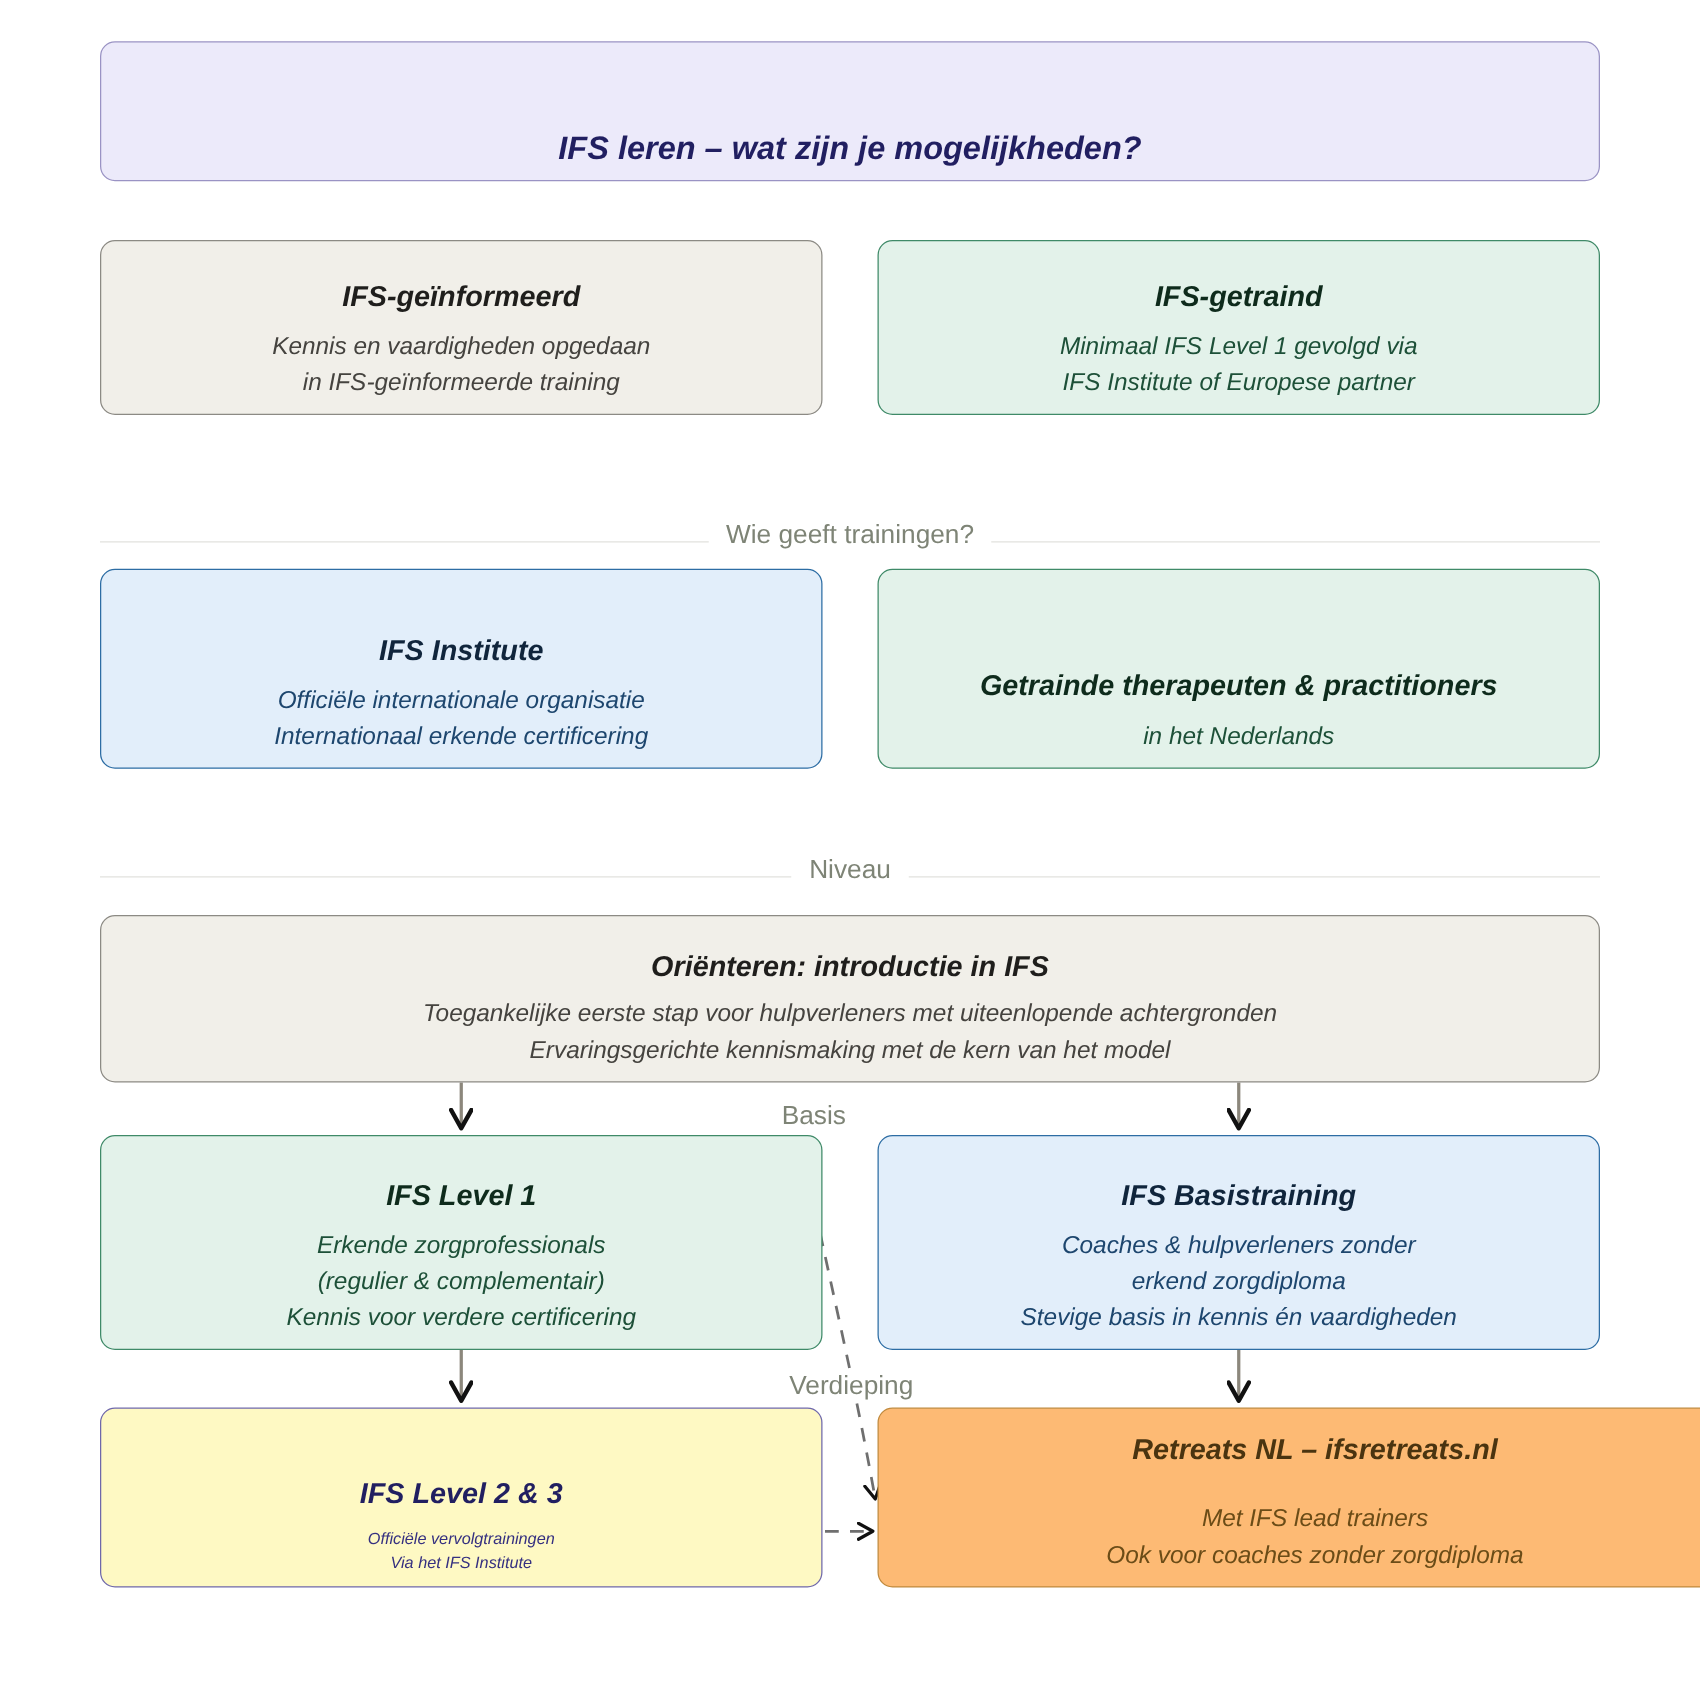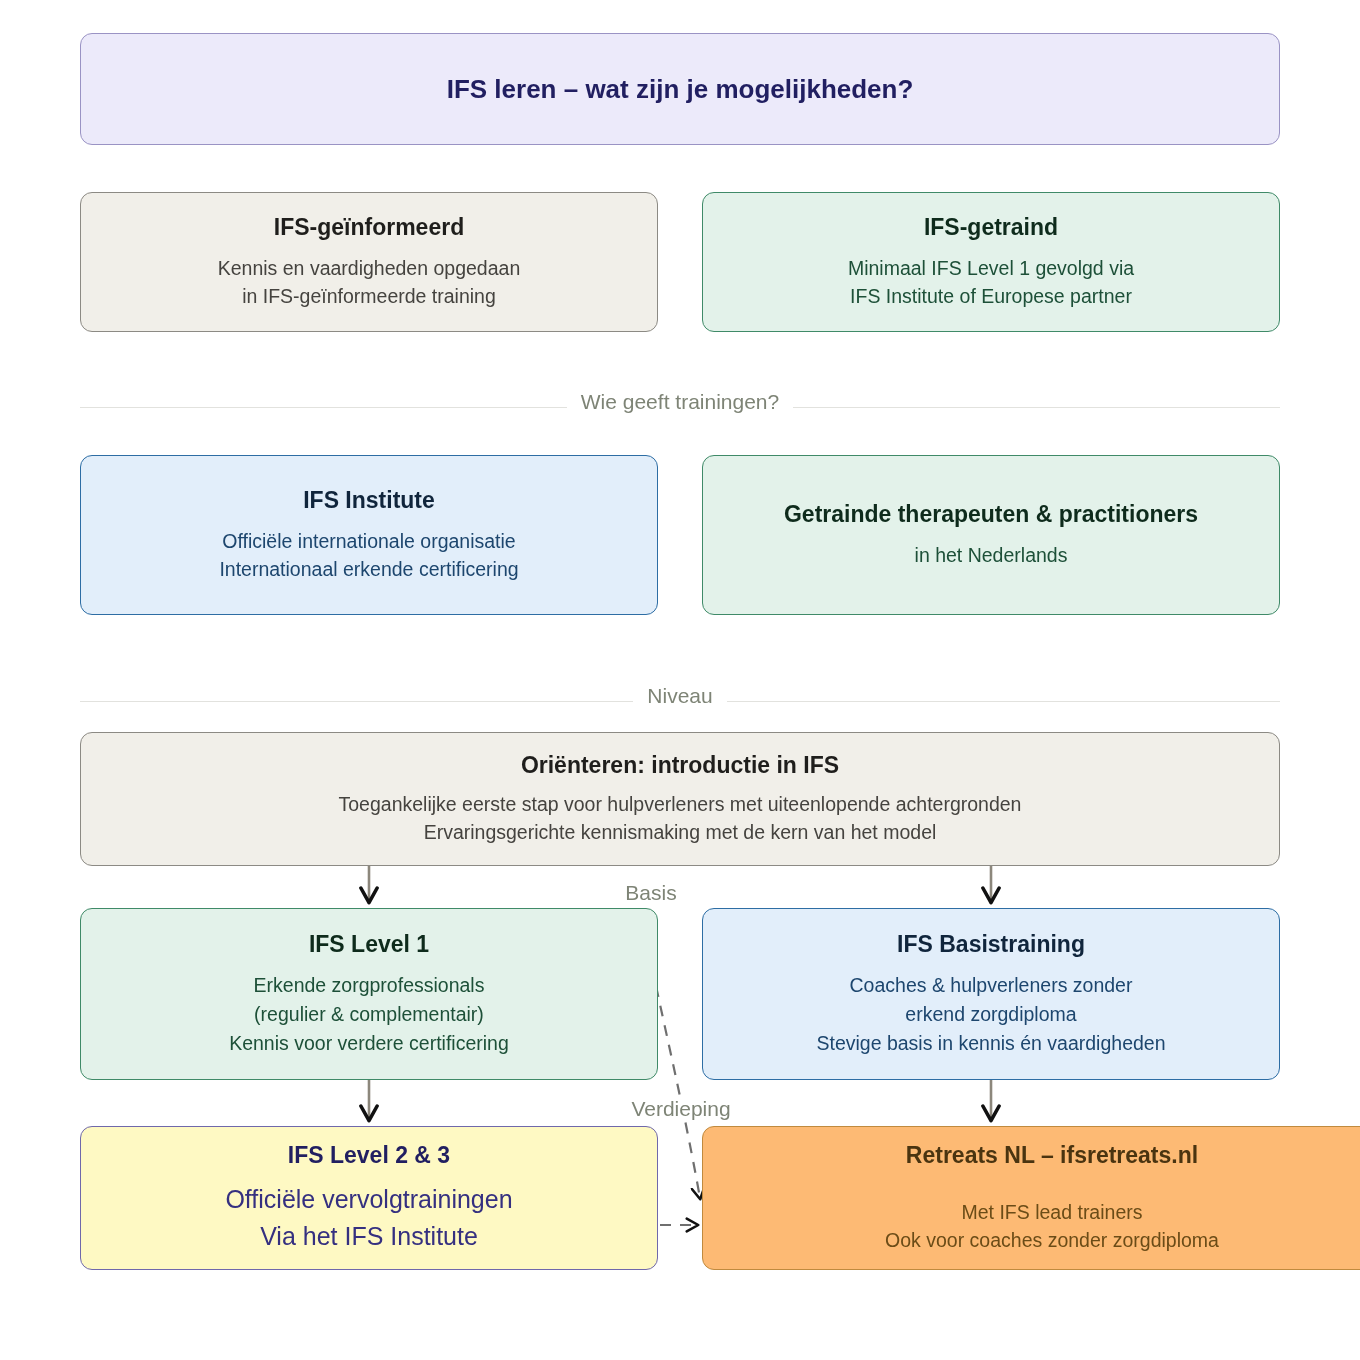--- a/index.html
+++ b/index.html
@@ -20,23 +20,24 @@
     width: 1360px; height: 1360px;
   }
 
   .node {
     position: absolute;
     border-radius: 12px;
     border: 1.4px solid #8a8a8a;
     display: flex;
     flex-direction: column;
     align-items: center;
-    justify-content: center;
+    justify-content: flex-end;
     text-align: center;
     padding: 10px 16px;
+    font-style: italic;
   }
   .node .title {
     font-weight: bold;
     line-height: 1.25;
     margin-bottom: 12px;
   }
   .node .lines {
     line-height: 1.48;
   }
   .node .lines div { white-space: nowrap; }
@@ -88,21 +89,21 @@
     line-height: 1;
     transform: translateY(4px);
   }
   .sep .sep-rule {
     position: absolute;
     left: 0; right: 0; bottom: 0;
     height: 1.5px;
     background: #e2e2de;
     z-index: 1;
   }
-  #sep-wie { left: 80px; top: 368px; width: 1200px; }
+  #sep-wie { left: 80px; top: 394px; width: 1200px; }
   #sep-niveau { left: 80px; top: 662px; width: 1200px; }
 
   
   #institute {
     left: 80px; top: 455px; width: 578px; height: 160px;
     background: #e2eefa;
     border-color: #2d6da4;
   }
   #institute .title { font-size: 23px; color: #10253c; }
   #institute .lines { font-size: 19.5px; color: #1d466e; }
@@ -141,21 +142,21 @@
   #basistraining .title { font-size: 23px; color: #10253c; }
   #basistraining .lines { font-size: 19.5px; color: #1d466e; }
 
   
   #level23 {
     left: 80px; top: 1126px; width: 578px; height: 144px;
     background: #fef9c3;
     border-color: #6f68ab;
   }
   #level23 .title { font-size: 23px; color: #211f61; }
-  #level23 .lines { font-size: 25px; color: #353080; }
+  #level23 .lines { font-size: 13px; color: #353080; }
 
   #retreats {
     left: 702px; top: 1126px; width: 700px; height: 144px;
     background: #fdba74;
     border-color: #c08a3e;
     gap: 16px;
   }
   #retreats .title { font-size: 23px; color: #4a3410; }
   #retreats .lines { font-size: 19.5px; color: #6b4c17; }
 

